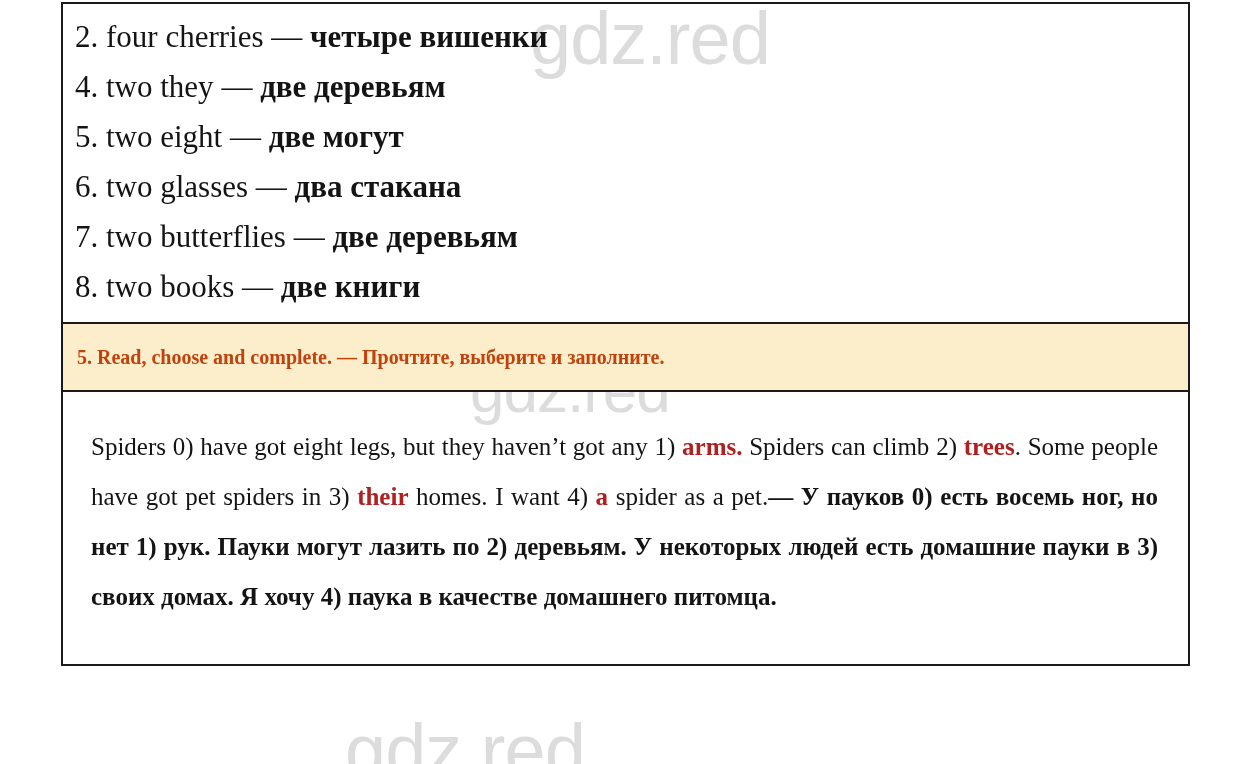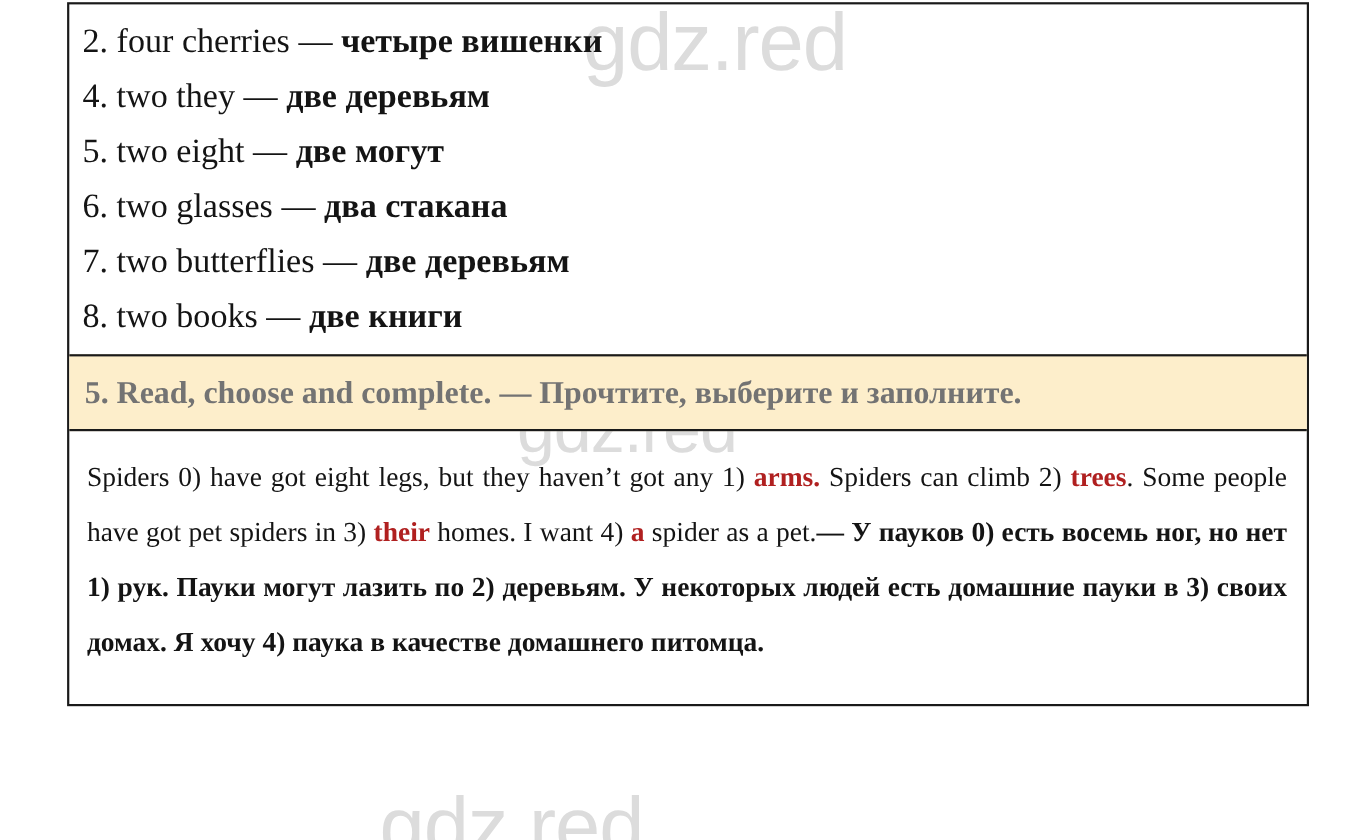--- a/index.html
+++ b/index.html
@@ -63,38 +63,38 @@
     font-weight: bold;
   }
 
   .row-task {
     border-top: 2px solid #1a1a1a;
     border-bottom: 2px solid #1a1a1a;
     background: #fdeecb;
     padding: 18px 14px 18px 14px;
   }
   .task-text {
-    font-size: 29px;
+    font-size: 20px;
     font-weight: bold;
     line-height: 30px;
-    color: #737373;
+    color: #c2410c;
     white-space: nowrap;
   }
 
   .row-answer {
     padding: 14px 14px 26px 12px;
     background: transparent;
   }
   .answer-para {
     font-size: 25px;
     line-height: 50px;
     text-align: justify;
     text-justify: inter-word;
     color: #141414;
-    margin: 4px;
+    margin: 16px;
   }
   .answer-para .hl {
     color: #b02020;
     font-weight: bold;
   }
   .answer-para .ru {
     font-weight: bold;
   }
 </style>
 </head>

